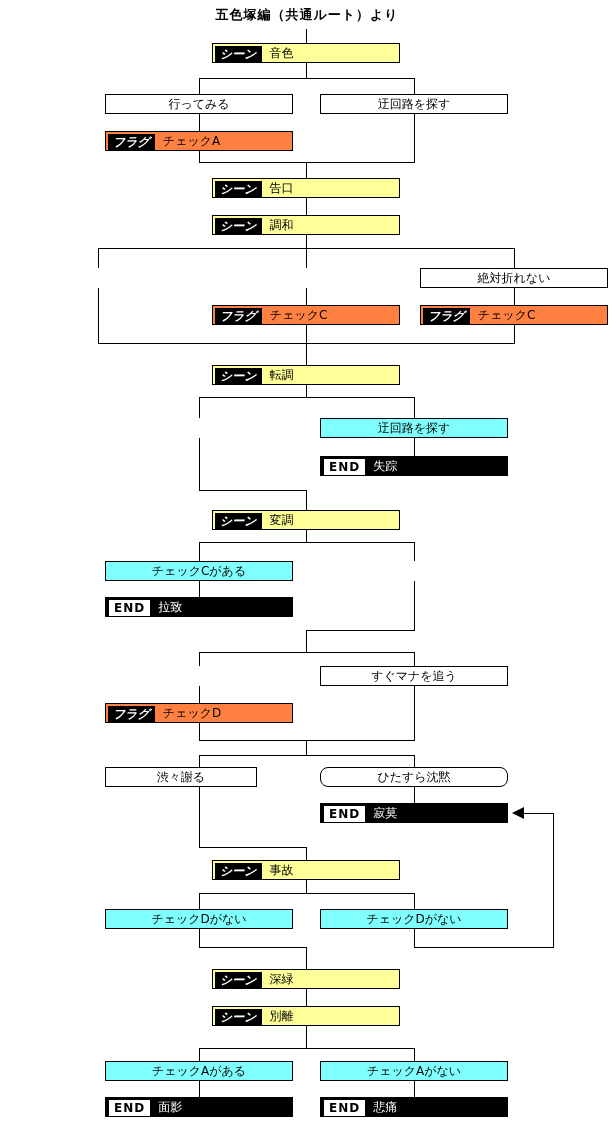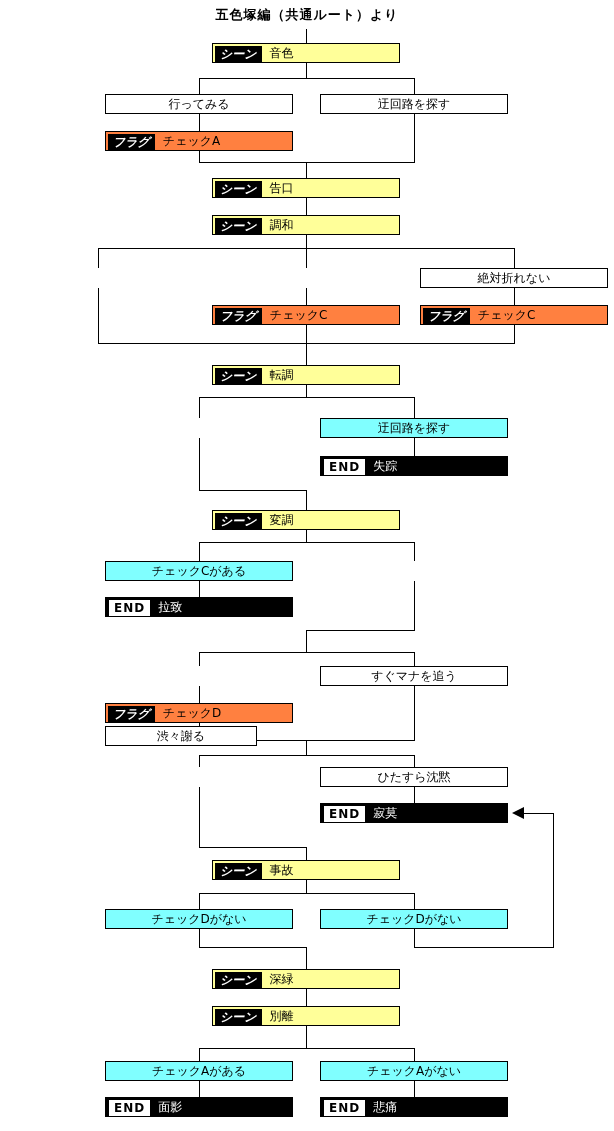--- a/index.html
+++ b/index.html
@@ -173,24 +173,24 @@
       <span class="tag">END</span>
       <span class="node-text">拉致</span>
     </div>
     <div class="node choice" style="left: 320px; top: 666px; width: 188px; height: 20px;">
       <span>すぐマナを追う</span>
     </div>
     <div class="node flag" style="left: 105px; top: 703px; width: 188px; height: 20px;">
       <span class="tag">フラグ</span>
       <span class="node-text">チェックD</span>
     </div>
-    <div class="node choice" style="left: 105px; top: 726px; width: 152px; height: 20px;">
+    <div class="node choice" style="left: 105px; top: 767px; width: 152px; height: 20px;">
       <span>渋々謝る</span>
     </div>
-    <div class="node choice" style="left: 320px; top: 767px; width: 188px; height: 20px;">
+    <div class="node choice" style="left: 320px; top: 767px; width: 188px; height: 20px; border-radius: 8px;">
       <span>ひたすら沈黙</span>
     </div>
     <div class="node end" style="left: 320px; top: 803px; width: 188px; height: 20px;">
       <span class="tag">END</span>
       <span class="node-text">寂莫</span>
     </div>
     <div class="node scene" style="left: 212px; top: 860px; width: 188px; height: 20px;">
       <span class="tag">シーン</span>
       <span class="node-text">事故</span>
     </div>

